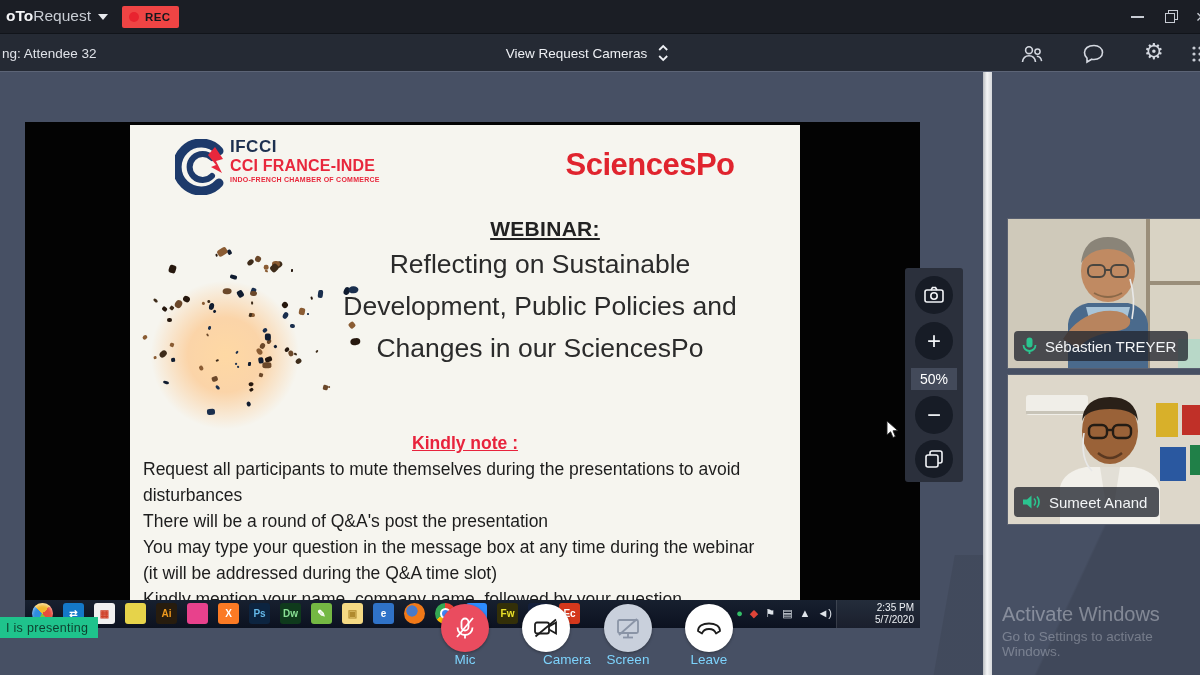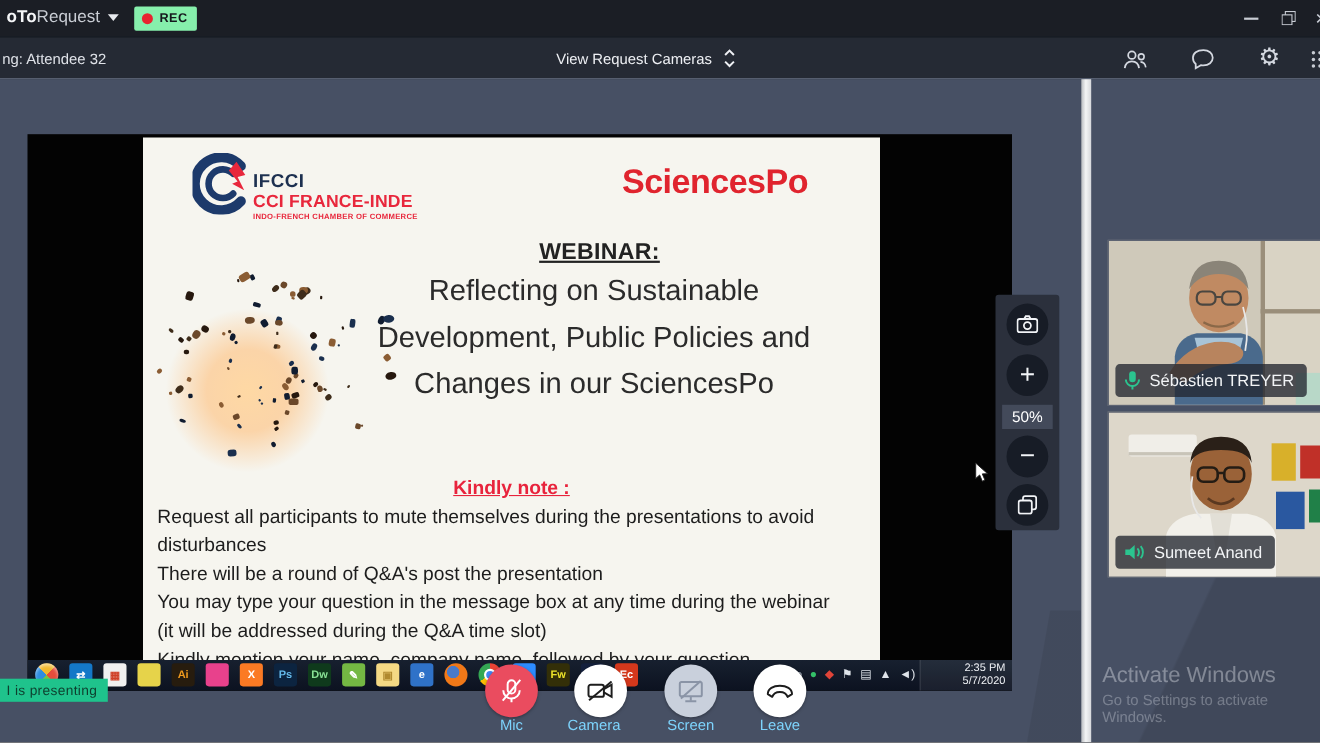--- a/index.html
+++ b/index.html
@@ -4,41 +4,41 @@
 <style>
   * { margin:0; padding:0; box-sizing:border-box; }
   html,body { width:1200px; height:675px; overflow:hidden; font-family:"Liberation Sans", sans-serif; }
   #app { position:relative; width:1200px; height:675px; background:#47506455; background:#475064; overflow:hidden; }
 
   
   .titlebar { position:absolute; left:0; top:0; width:1200px; height:33px; background:#1b1e25; }
   .logo { position:absolute; left:6px; top:7px; font-size:15.5px; color:#c9cdd4; white-space:nowrap; }
   .logo b { color:#f4f5f7; font-weight:700; }
   .logo .caret { display:inline-block; margin-left:7px; width:0; height:0; border-left:5px solid transparent; border-right:5px solid transparent; border-top:6px solid #e8eaee; vertical-align:middle; }
-  .rec { position:absolute; left:122px; top:6px; height:22px; background:#86efac; border-radius:2px; display:flex; align-items:center; padding:0 9px 0 7px; gap:6px; }
+  .rec { position:absolute; left:122px; top:6px; height:22px; background:#ef4444; border-radius:2px; display:flex; align-items:center; padding:0 9px 0 7px; gap:6px; }
   .rec .dot { width:10px; height:10px; border-radius:50%; background:#e8232f; }
   .rec .txt { font-size:11.5px; font-weight:700; color:#15181d; letter-spacing:.4px; }
   .winbtn { position:absolute; top:0; width:30px; height:33px; display:flex; align-items:center; justify-content:center; color:#c8ccd4; }
   .win-min { left:1122px; } .win-min i { display:block; width:13px; height:2px; background:#c8ccd4; }
   .win-restore { left:1156px; }
   .win-close { left:1186px; }
 
   
   .toolbar { position:absolute; left:0; top:33px; width:1200px; height:39px; background:#252a34; border-top:1px solid #11141a; border-bottom:1px solid #5c6476; }
   .viewing { position:absolute; left:2px; top:12px; font-size:13.5px; color:#dfe2e8; }
   .cam-select { position:absolute; left:50%; transform:translateX(-58%); top:10px; display:flex; align-items:center; gap:10px; color:#eef0f4; font-size:13.5px; cursor:default; }
   .tb-icons { position:absolute; right:0; top:0; height:39px; }
   .tb-ic { position:absolute; top:9px; color:#d4d8e0; }
 
   
   .stage { position:absolute; left:25px; top:122px; width:895px; height:506px; background:#030303; overflow:hidden; }
   .slide { position:absolute; left:105px; top:3px; width:670px; height:475px; background:#f6f5ef; overflow:hidden; }
 
   .ifcci { position:absolute; left:45px; top:14px; }
-  .ifcci-text { position:absolute; left:100px; top:30px; width:260px; }
+  .ifcci-text { position:absolute; left:100px; top:12px; width:260px; }
   .ifcci-acronym { font-size:17px; font-weight:700; color:#1d3050; letter-spacing:.5px; }
   .ifcci-name { font-size:16px; font-weight:800; color:#e8273c; letter-spacing:.2px; }
   .ifcci-tag { font-size:7px; font-weight:700; color:#e8273c; letter-spacing:.25px; margin-top:1px; }
   .sciencespo { position:absolute; left:400px; top:22px; width:240px; text-align:center; font-size:31px; font-weight:700; color:#e0242e; letter-spacing:-.5px; }
 
   .webinar-heading { position:absolute; left:165px; top:92px; width:500px; text-align:center; font-size:21px; font-weight:700; color:#222; text-decoration:underline; letter-spacing:.3px; }
   .title-lines { position:absolute; left:150px; top:118px; width:520px; text-align:center; font-size:26.5px; color:#2b2b2b; line-height:42px; white-space:nowrap; }
   .note-heading { position:absolute; left:0; top:308px; width:670px; text-align:center; font-size:17.5px; font-weight:700; color:#e8233c; text-decoration:underline; }
   .note-lines { position:absolute; left:13px; top:331px; width:655px; font-size:17.5px; color:#1d1d1d; line-height:26px; white-space:nowrap; }
 
@@ -405,21 +405,21 @@
   </div>
   <div class="ctl-label" style="left:420px">Mic</div>
 
   <div class="ctl ctl-cam">
     <svg width="26" height="22" viewBox="0 0 26 22">
       <rect x="2" y="5.5" width="14" height="11" rx="2" fill="none" stroke="#1d1d1d" stroke-width="1.8"></rect>
       <path d="M16 9.5 L23 5.5 V16.5 L16 12.5" fill="none" stroke="#1d1d1d" stroke-width="1.8"></path>
       <line x1="2.5" y1="19.5" x2="23" y2="2.5" stroke="#1d1d1d" stroke-width="1.8"></line>
     </svg>
   </div>
-  <div class="ctl-label" style="left:495px">Camera</div>
+  <div class="ctl-label" style="left:522px">Camera</div>
 
   <div class="ctl ctl-screen">
     <svg width="26" height="23" viewBox="0 0 26 23">
       <rect x="3" y="3" width="20" height="13" rx="1.5" fill="none" stroke="#8a94a6" stroke-width="1.8"></rect>
       <line x1="13" y1="16" x2="13" y2="20" stroke="#8a94a6" stroke-width="1.8"></line>
       <line x1="8" y1="20.5" x2="18" y2="20.5" stroke="#8a94a6" stroke-width="1.8"></line>
       <line x1="4" y1="18" x2="22" y2="2" stroke="#8a94a6" stroke-width="1.8"></line>
     </svg>
   </div>
   <div class="ctl-label" style="left:583px">Screen</div>

